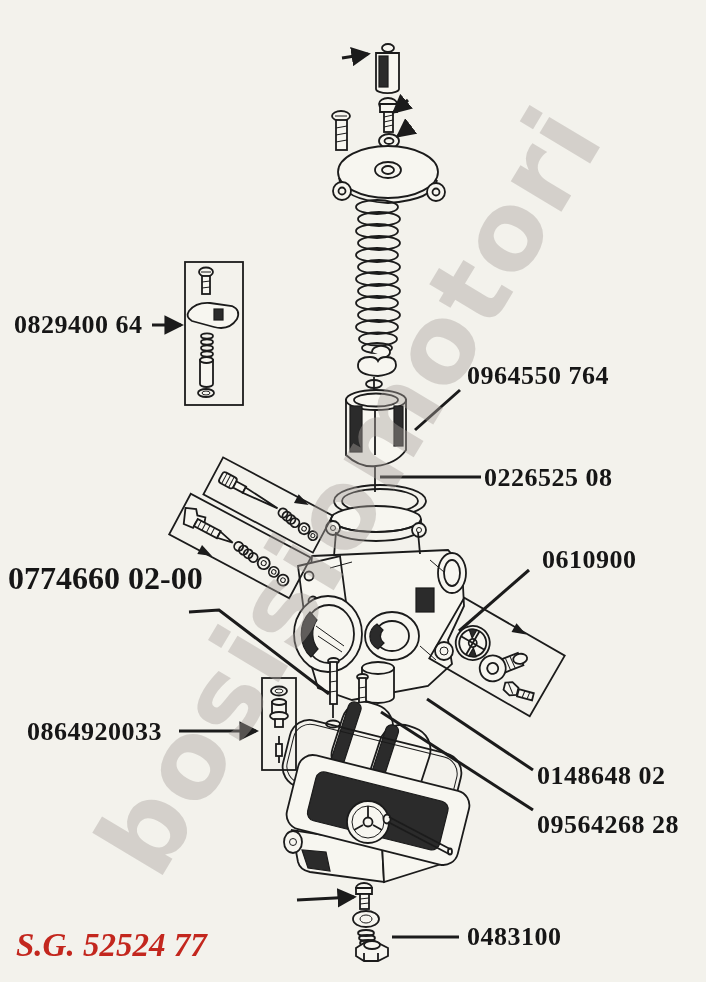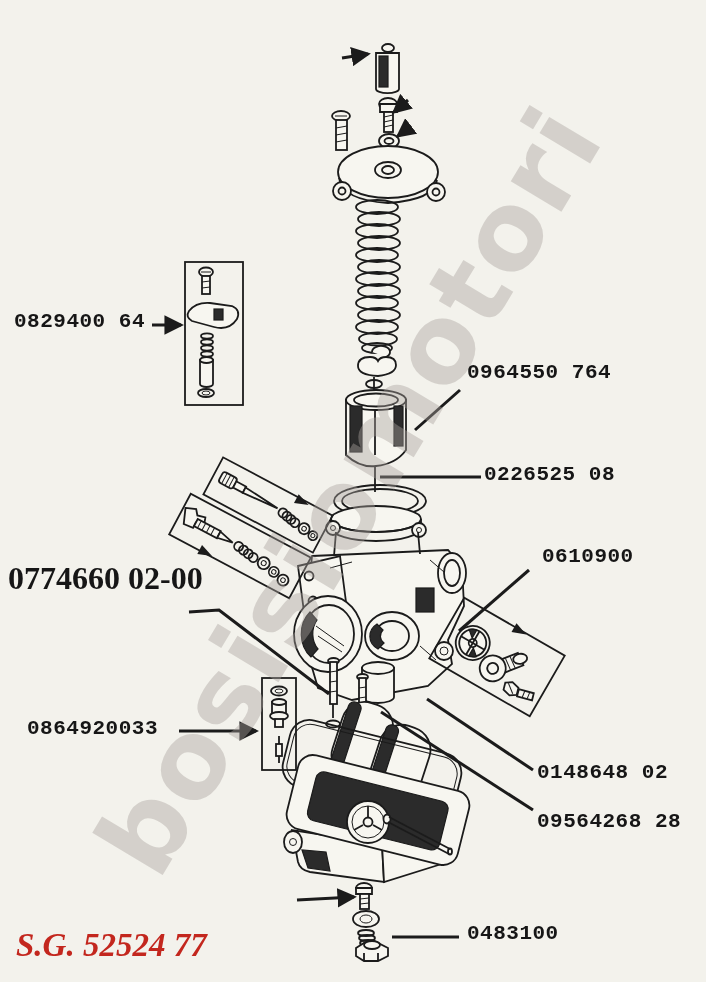--- a/index.html
+++ b/index.html
@@ -6,22 +6,22 @@
   .page{
     position:relative;
     width:706px;height:982px;
     background:#f3f2ec;
     overflow:hidden;
     font-family:"Liberation Sans",sans-serif;
   }
   svg{position:absolute;left:0;top:0;z-index:1;}
   .lbl{
     position:absolute;z-index:10;
-    font-family:Liberation Mono, monospace;
-    font-weight:bold;font-size:21px;letter-spacing:0.5px;
+    font-family:Liberation Serif, serif;
+    font-weight:bold;font-size:26px;letter-spacing:0.5px;
     color:#161616;white-space:nowrap;
   }
   .lbl-serif{
     font-family:"Liberation Serif",serif;
     font-size:32px;letter-spacing:0;
   }
   .code-red{
     position:absolute;z-index:10;
     font-family:"Liberation Serif",serif;
     font-style:italic;font-weight:bold;

